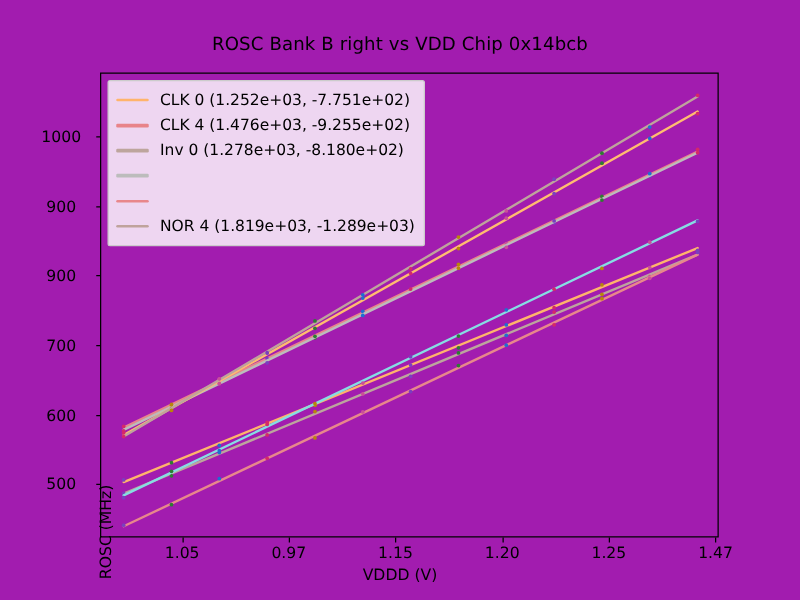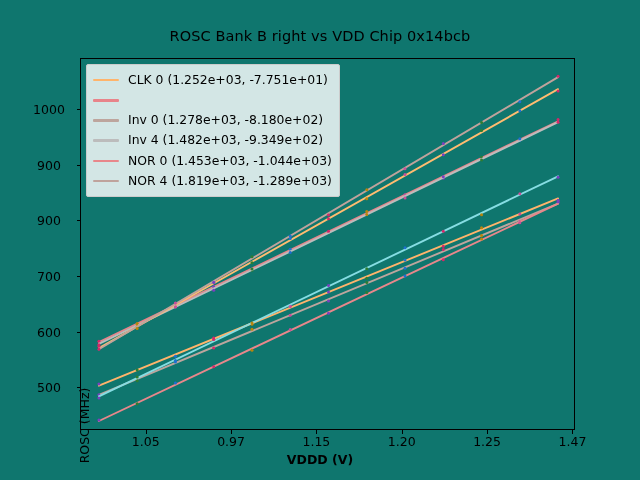--- a/index.html
+++ b/index.html
@@ -1,34 +1,34 @@
 <!DOCTYPE html>
 <html><head>
 <meta charset="utf-8">
 <title>ROSC Bank B right vs VDD Chip 0x14bcb</title>
 <style>
   html,body{margin:0;padding:0;background:#ffffff;}
   body{width:640px;height:480px;overflow:hidden;
        font-family:"DejaVu Sans","Liberation Sans",sans-serif;
        color:#000000;}
-  #figure{position:relative;width:640px;height:480px;background:#0f766e;}
+  #figure{position:relative;width:640px;height:480px;background:#a21caf;}
   #chart-title{position:absolute;left:0;top:28px;width:640px;text-align:center;
        font-size:14.5px;color:#000;letter-spacing:0.1px;}
   #plot-area{position:absolute;left:80px;top:58px;width:495px;height:372px;
        border:1.1px solid #000000;box-sizing:border-box;background:transparent;
        overflow:hidden;}
   #plot-svg{position:absolute;left:0;top:0;width:495px;height:372px;}
   .ytick-label{position:absolute;right:0;text-align:center;font-size:12.5px;
        color:#000;transform:translateY(-50%);width:46px;}
   .ytick-mark{position:absolute;left:-3.5px;width:3.5px;height:1px;background:#000;}
   .xtick-label{position:absolute;top:4px;text-align:center;font-size:12.5px;
        color:#000;transform:translateX(-50%);width:60px;}
   .xtick-mark{position:absolute;top:0;width:1px;height:3.5px;background:#000;}
   #xaxis-label{position:absolute;left:0;top:452px;width:640px;text-align:center;
-       font-size:12.5px;color:#000;font-weight:bold;}
+       font-size:12.5px;color:#000;}
   #yaxis-label{position:absolute;font-size:12.5px;color:#000;
        left:-46px;top:244px;width:140px;text-align:center;
        transform:rotate(-90deg);transform-origin:center center;}
   #yaxis-label-wrap{position:absolute;left:60px;top:174px;width:20px;height:140px;}
   #legend{position:absolute;left:86px;top:64px;
        background:rgba(255,255,255,0.82);
        border:1px solid #cccccc;border-radius:2px;
        padding:5px 7px 5px 6px;box-sizing:border-box;}
   .legend-row{display:flex;align-items:center;height:20.2px;white-space:nowrap;}
   .legend-swatch{width:26px;height:2.6px;margin-right:9px;flex:0 0 auto;
@@ -189,36 +189,35 @@
     </div>
 
   <div id="xaxis-label">VDDD (V)</div>
   <div id="yaxis-label-wrap">
     <div id="yaxis-label">ROSC (MHz)</div>
   </div>
 
   <div id="legend">
       <div class="legend-row">
         <span class="legend-swatch" style="background: rgb(255, 180, 107);"></span>
-        <span class="legend-label">CLK 0 (1.252e+03, -7.751e+01)</span>
+        <span class="legend-label">CLK 0 (1.252e+03, -7.751e+02)</span>
       </div>
       <div class="legend-row">
         <span class="legend-swatch" style="background: rgb(232, 132, 138);"></span>
+        <span class="legend-label">CLK 4 (1.476e+03, -9.255e+02)</span>
       </div>
       <div class="legend-row">
         <span class="legend-swatch" style="background: rgb(189, 165, 157);"></span>
         <span class="legend-label">Inv 0 (1.278e+03, -8.180e+02)</span>
       </div>
       <div class="legend-row">
         <span class="legend-swatch" style="background: rgb(188, 188, 188);"></span>
-        <span class="legend-label">Inv 4 (1.482e+03, -9.349e+02)</span>
       </div>
       <div class="legend-row">
         <span class="legend-swatch" style="background: rgb(232, 135, 139);"></span>
-        <span class="legend-label">NOR 0 (1.453e+03, -1.044e+03)</span>
       </div>
       <div class="legend-row">
         <span class="legend-swatch" style="background: rgb(191, 163, 156);"></span>
         <span class="legend-label">NOR 4 (1.819e+03, -1.289e+03)</span>
       </div>
     </div>
 
 </div>
 
 </body></html>

